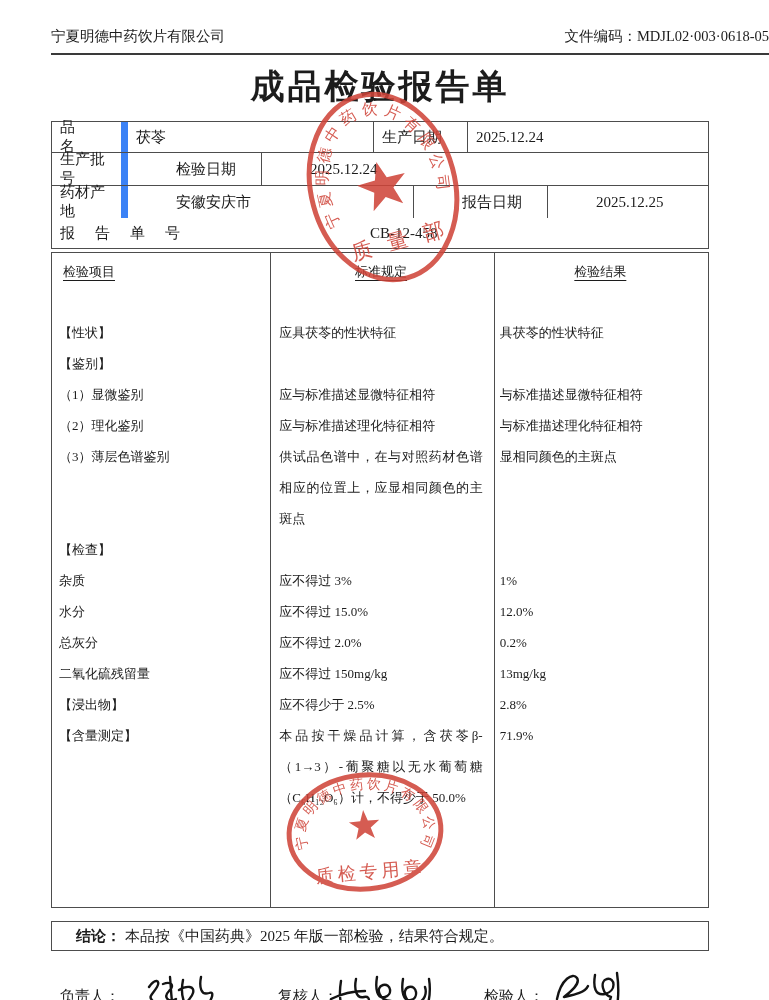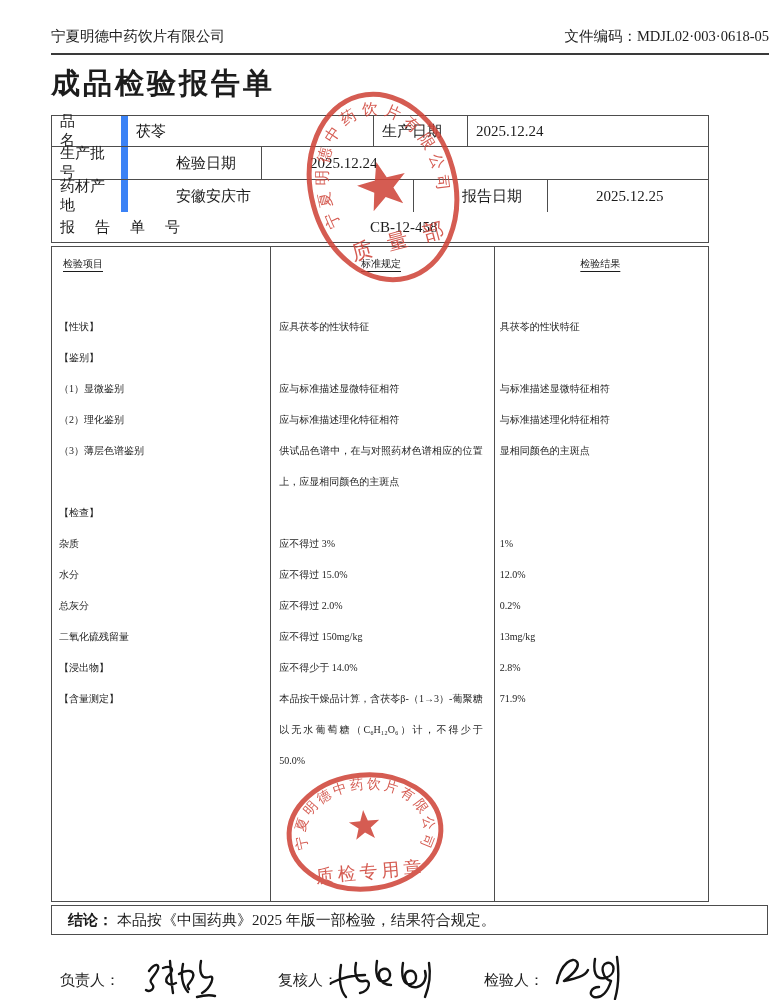--- a/index.html
+++ b/index.html
@@ -16,22 +16,22 @@
   
   .header-bar{
     width:718px;
     padding-top:27px;padding-bottom:7px;
     display:flex;justify-content:space-between;align-items:flex-end;
     border-bottom:2px solid #3a3a3a;
     font-size:14.5px;
   }
   .doc-code{white-space:nowrap;}
   .title{
-    width:658px;
-    font-size:29px;font-weight:bold;
+    width:658px;text-align:center;
+    font-size:34px;font-weight:bold;
     letter-spacing:3px;
     margin-top:9px;
   }
   
   .info-table{
     width:658px;margin-top:11px;
     border:1px solid #4d4d4d;
     box-sizing:border-box;
     font-size:15px;
   }
@@ -44,42 +44,42 @@
   .c4{flex:1;height:100%;display:flex;align-items:center;}
   .h30{height:30px;} .h32{height:32px;gap:40px;}
   .report-label{width:318px;letter-spacing:20px;padding-left:8px;box-sizing:border-box;}
   
   .main-table{
     position:relative;
     width:658px;height:656px;
     border:1px solid #4d4d4d;
     box-sizing:border-box;
     margin-top:3px;
-    font-size:10px;
+    font-size:13px;
     overflow:hidden;
   }
   .vline{position:absolute;top:0;bottom:0;width:1px;background:#4d4d4d;z-index:1;}
   .vl1{left:218px;} .vl2{left:442px;}
   .thead{display:flex;height:64px;padding-top:10px;box-sizing:border-box;}
   .th{box-sizing:border-box;}
   .th span{text-decoration:underline;text-underline-offset:4px;}
   .th-item{width:218px;padding-left:11px;}
   .th-std{width:224px;text-align:center;}
   .th-res{width:216px;text-align:center;}
   .trow{display:flex;}
   .tcell{box-sizing:border-box;line-height:31px;}
   .c-item{width:218px;padding:0 4px 0 7px;min-height:31px;}
   .c-std{width:224px;padding:0 10px;text-align:justify;min-height:31px;}
   .c-res{width:216px;padding:0 7px;min-height:31px;}
   
   .conclusion{
-    width:717px;margin-top:3px;height:30px;
+    width:658px;margin-top:13px;height:30px;
     border:1px solid #4d4d4d;box-sizing:border-box;
     display:flex;align-items:center;
-    font-size:15px;padding-left:16px;
+    font-size:15px;padding-left:24px;
   }
   .conclusion .lab{font-weight:bold;margin-right:4px;}
   
   .sig-row{position:relative;width:690px;height:72px;margin-top:14px;font-size:15px;}
   .sig-label{position:absolute;top:22px;}
   .lab-resp{left:9px;} .lab-rev{left:227px;} .lab-insp{left:433px;}
   .sig{position:absolute;}
   .sig svg path{stroke:#141414;stroke-width:2.4;fill:none;stroke-linecap:round;stroke-linejoin:round;}
   .sig1{left:88px;top:4px;}
   .sig2{left:274px;top:2px;}
@@ -184,21 +184,21 @@
           <div class="tcell c-std">应不得过 2.0%</div>
           <div class="tcell c-res">0.2%</div>
         </div>
         <div class="trow">
           <div class="tcell c-item">二氧化硫残留量</div>
           <div class="tcell c-std">应不得过 150mg/kg</div>
           <div class="tcell c-res">13mg/kg</div>
         </div>
         <div class="trow">
           <div class="tcell c-item">【浸出物】</div>
-          <div class="tcell c-std">应不得少于 14.0%</div>
+          <div class="tcell c-std">应不得少于 2.5%</div>
           <div class="tcell c-res">2.8%</div>
         </div>
         <div class="trow">
           <div class="tcell c-item">【含量测定】</div>
           <div class="tcell c-std">本品按干燥品计算，含茯苓β-（1→3）-葡聚糖以无水葡萄糖（C₆H₁₂O₆）计，不得少于 50.0%</div>
           <div class="tcell c-res">71.9%</div>
         </div>
       </div>
 
   </div>

